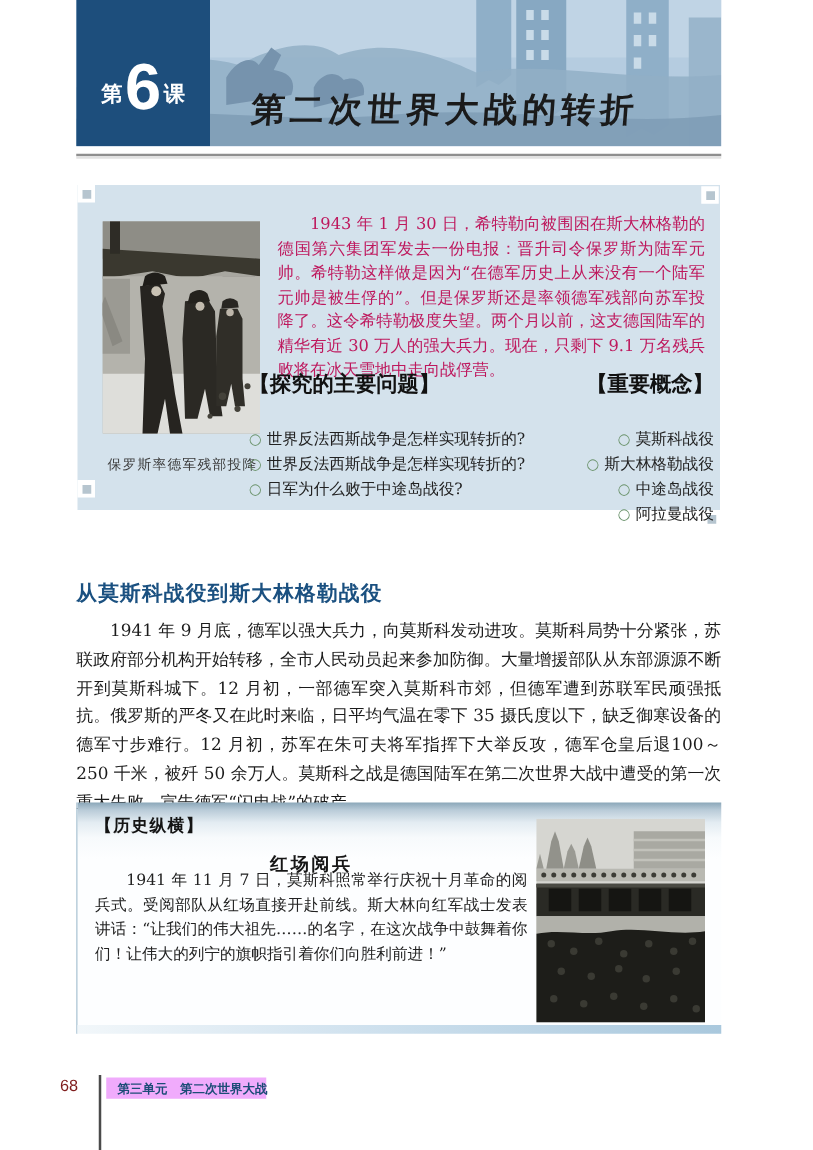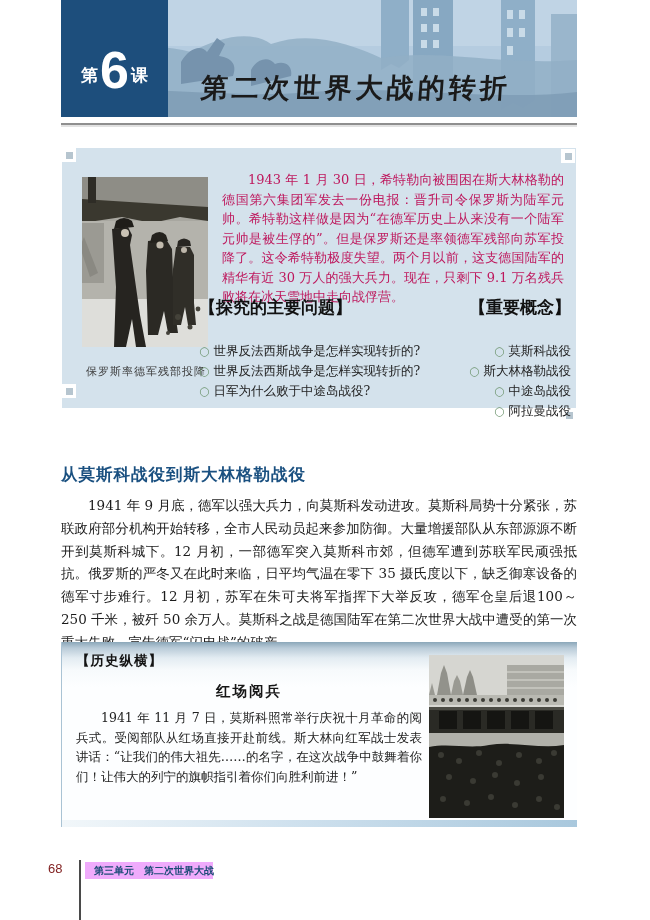--- a/index.html
+++ b/index.html
@@ -42,21 +42,21 @@
                 text-align:justify;text-indent:2em;color:#1b1b1b;}
 
   
   .hist-box{position:absolute;left:61px;top:642px;width:516px;height:185px;
             background:linear-gradient(180deg,#8ba7b9 0,#b9cbd8 6px,#e3ecf2 16px,#f7fafc 28px,#fdfeff 45px,#fdfeff 100%);
             border-left:1px solid #aac3d4;box-sizing:border-box;}
   .hist-bottom{position:absolute;left:0;bottom:0;width:100%;height:7px;
                background:linear-gradient(90deg,#f2f7fa 0,#cfe1ee 45%,#a9c8dd 100%);}
   .hist-label{position:absolute;left:14px;top:10px;font-size:13.5px;font-weight:bold;color:#141414;letter-spacing:1px;}
   .hist-title{position:absolute;left:14px;top:40px;width:346px;text-align:center;font-size:14.5px;font-weight:bold;color:#161616;letter-spacing:2px;}
-  .hist-text{position:absolute;left:14px;top:66px;width:346px;font-size:12.5px;line-height:19.5px;
+  .hist-text{position:absolute;left:14px;top:52px;width:346px;font-size:12.5px;line-height:19.5px;
              text-align:justify;text-indent:2em;color:#222;}
   .photo2{position:absolute;left:367px;top:13px;width:135px;height:163px;}
 
   
   .page-num{position:absolute;left:48px;top:861px;font-family:Liberation Sans, sans-serif;font-size:13px;color:#7f1d1d;}
   .footer-vline{position:absolute;left:79px;top:860px;width:2px;height:60px;background:#4a4a4a;}
   .footer-bar{position:absolute;left:85px;top:862px;width:128px;height:17px;background:#f0abfc;
               display:flex;align-items:center;padding-left:9px;box-sizing:border-box;}
   .footer-bar span{font-family:"Liberation Sans",sans-serif;font-size:10px;font-weight:bold;color:#1c4c77;white-space:nowrap;}
 </style>

